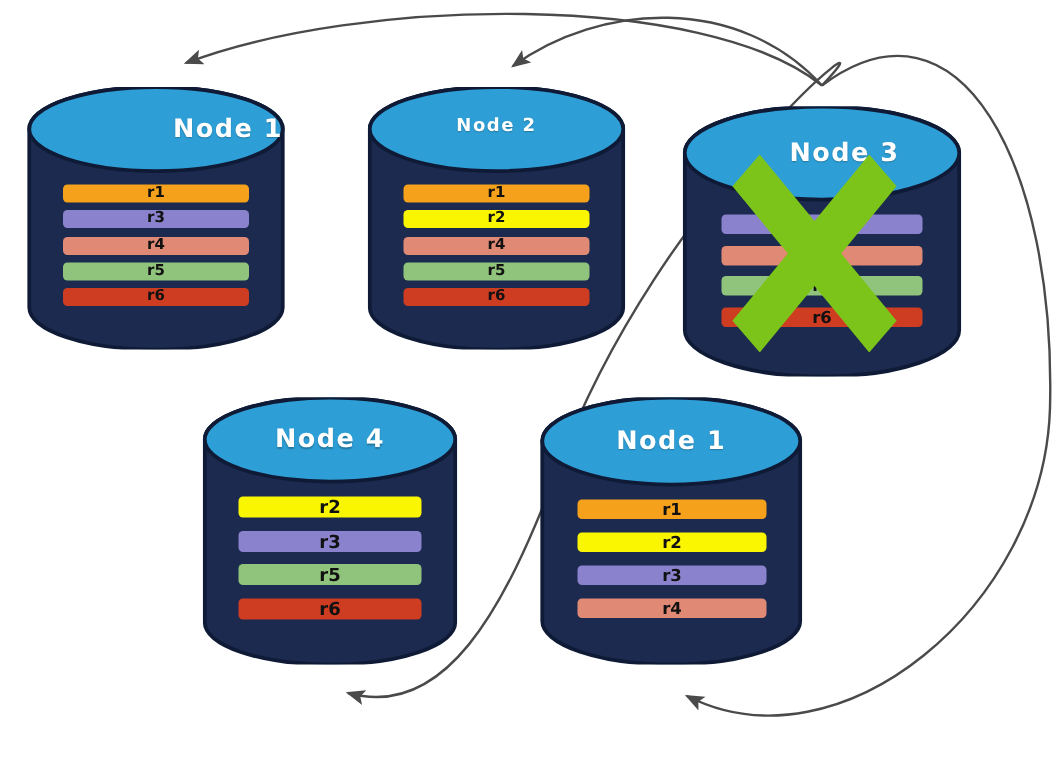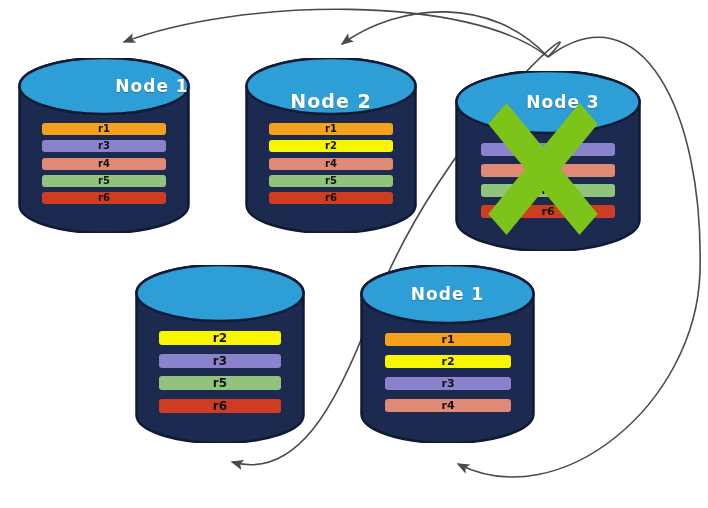--- a/index.html
+++ b/index.html
@@ -92,21 +92,21 @@
         <div class="rec-bar" style="left: 24px; width: 124px; height: 12px; top: 82px; background: rgb(139, 130, 205); font-size: 10px; color: rgb(17, 17, 17);">r3</div>
         <div class="rec-bar" style="left: 24px; width: 124px; height: 12px; top: 100px; background: rgb(224, 138, 118); font-size: 10px; color: rgb(17, 17, 17);">r4</div>
         <div class="rec-bar" style="left: 24px; width: 124px; height: 12px; top: 117px; background: rgb(144, 196, 124); font-size: 10px; color: rgb(17, 17, 17);">r5</div>
         <div class="rec-bar" style="left: 24px; width: 124px; height: 12px; top: 134px; background: rgb(206, 61, 34); font-size: 10px; color: rgb(17, 17, 17);">r6</div>
       </div>
       <div class="node" style="left: 245px; top: 58px; width: 172px; height: 175px;">
         <svg width="172" height="175" viewBox="0 0 172 175">
           <path d="M 1.5 28 L 1.5 147 A 84.5 28 0 0 0 170.5 147 L 170.5 28 A 84.5 28 0 0 0 1.5 28 Z" fill="#1B2A4E" stroke="#0F1B36" stroke-width="2.5"></path>
           <ellipse cx="86" cy="28" rx="84.5" ry="28" fill="#2E9FD6" stroke="#0F1B36" stroke-width="2.5"></ellipse>
         </svg>
-        <div class="node-title" style="top: 32px; font-size: 19px;">Node  2</div>
+        <div class="node-title" style="top: 18px; font-size: 12px;">Node  2</div>
         <div class="rec-bar" style="left: 24px; width: 124px; height: 12px; top: 65px; background: rgb(245, 161, 27); font-size: 10px; color: rgb(17, 17, 17);">r1</div>
         <div class="rec-bar" style="left: 24px; width: 124px; height: 12px; top: 82px; background: rgb(250, 245, 0); font-size: 10px; color: rgb(17, 17, 17);">r2</div>
         <div class="rec-bar" style="left: 24px; width: 124px; height: 12px; top: 100px; background: rgb(224, 138, 118); font-size: 10px; color: rgb(17, 17, 17);">r4</div>
         <div class="rec-bar" style="left: 24px; width: 124px; height: 12px; top: 117px; background: rgb(144, 196, 124); font-size: 10px; color: rgb(17, 17, 17);">r5</div>
         <div class="rec-bar" style="left: 24px; width: 124px; height: 12px; top: 134px; background: rgb(206, 61, 34); font-size: 10px; color: rgb(17, 17, 17);">r6</div>
       </div>
       <div class="node" style="left: 455px; top: 71px; width: 216px; height: 180px;">
         <svg width="186" height="180" viewBox="0 0 186 180">
           <path d="M 1.5 31 L 1.5 149 A 91.5 31 0 0 0 184.5 149 L 184.5 31 A 91.5 31 0 0 0 1.5 31 Z" fill="#1B2A4E" stroke="#0F1B36" stroke-width="2.5"></path>
           <ellipse cx="93" cy="31" rx="91.5" ry="31" fill="#2E9FD6" stroke="#0F1B36" stroke-width="2.5"></ellipse>
@@ -115,20 +115,21 @@
         <div class="rec-bar" style="left: 26px; width: 134px; height: 13px; top: 72px; background: rgb(139, 130, 205); font-size: 11px; color: rgb(17, 17, 17);">r3</div>
         <div class="rec-bar" style="left: 26px; width: 134px; height: 13px; top: 93px; background: rgb(224, 138, 118); font-size: 11px; color: rgb(17, 17, 17);">r4</div>
         <div class="rec-bar" style="left: 26px; width: 134px; height: 13px; top: 113px; background: rgb(144, 196, 124); font-size: 11px; color: rgb(17, 17, 17);">r5</div>
         <div class="rec-bar" style="left: 26px; width: 134px; height: 13px; top: 134px; background: rgb(206, 61, 34); font-size: 11px; color: rgb(17, 17, 17);">r6</div>
       </div>
       <div class="node" style="left: 135px; top: 265px; width: 170px; height: 178px;">
         <svg width="170" height="178" viewBox="0 0 170 178">
           <path d="M 1.5 28 L 1.5 150 A 83.5 28 0 0 0 168.5 150 L 168.5 28 A 83.5 28 0 0 0 1.5 28 Z" fill="#1B2A4E" stroke="#0F1B36" stroke-width="2.5"></path>
           <ellipse cx="85" cy="28" rx="83.5" ry="28" fill="#2E9FD6" stroke="#0F1B36" stroke-width="2.5"></ellipse>
         </svg>
+        <div class="node-title" style="top: 18px; font-size: 17px;">Node  4</div>
         <div class="rec-bar" style="left: 24px; width: 122px; height: 14px; top: 66px; background: rgb(250, 245, 0); font-size: 12px; color: rgb(17, 17, 17);">r2</div>
         <div class="rec-bar" style="left: 24px; width: 122px; height: 14px; top: 89px; background: rgb(139, 130, 205); font-size: 12px; color: rgb(17, 17, 17);">r3</div>
         <div class="rec-bar" style="left: 24px; width: 122px; height: 14px; top: 111px; background: rgb(144, 196, 124); font-size: 12px; color: rgb(17, 17, 17);">r5</div>
         <div class="rec-bar" style="left: 24px; width: 122px; height: 14px; top: 134px; background: rgb(206, 61, 34); font-size: 12px; color: rgb(17, 17, 17);">r6</div>
       </div>
       <div class="node" style="left: 360px; top: 265px; width: 175px; height: 178px;">
         <svg width="175" height="178" viewBox="0 0 175 178">
           <path d="M 1.5 29 L 1.5 149 A 86 29 0 0 0 173.5 149 L 173.5 29 A 86 29 0 0 0 1.5 29 Z" fill="#1B2A4E" stroke="#0F1B36" stroke-width="2.5"></path>
           <ellipse cx="87.5" cy="29" rx="86" ry="29" fill="#2E9FD6" stroke="#0F1B36" stroke-width="2.5"></ellipse>
         </svg>

